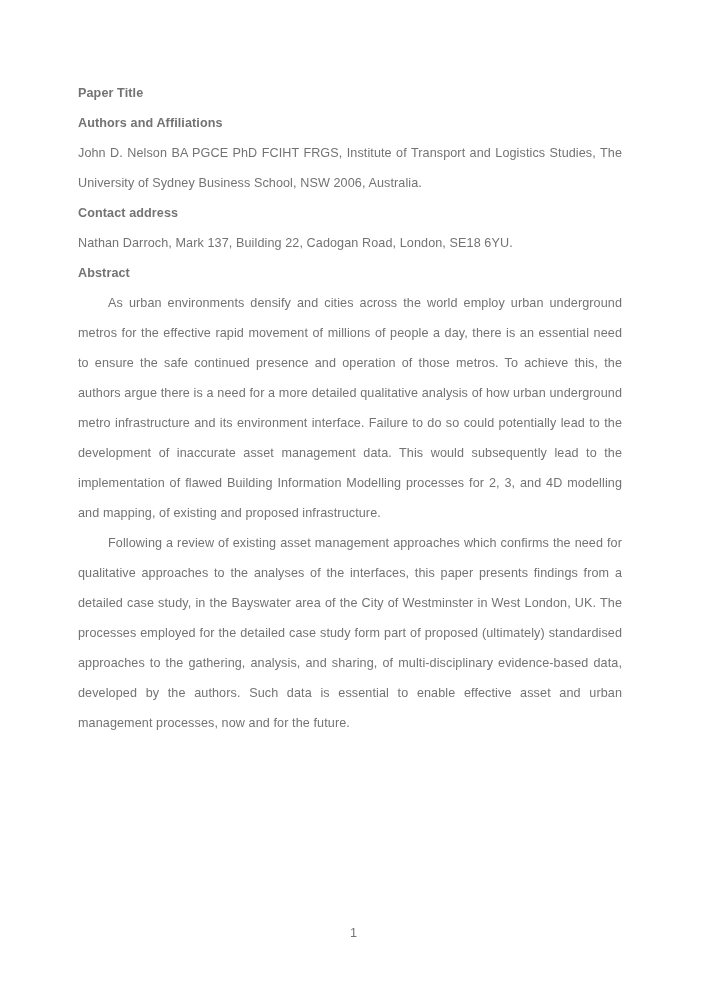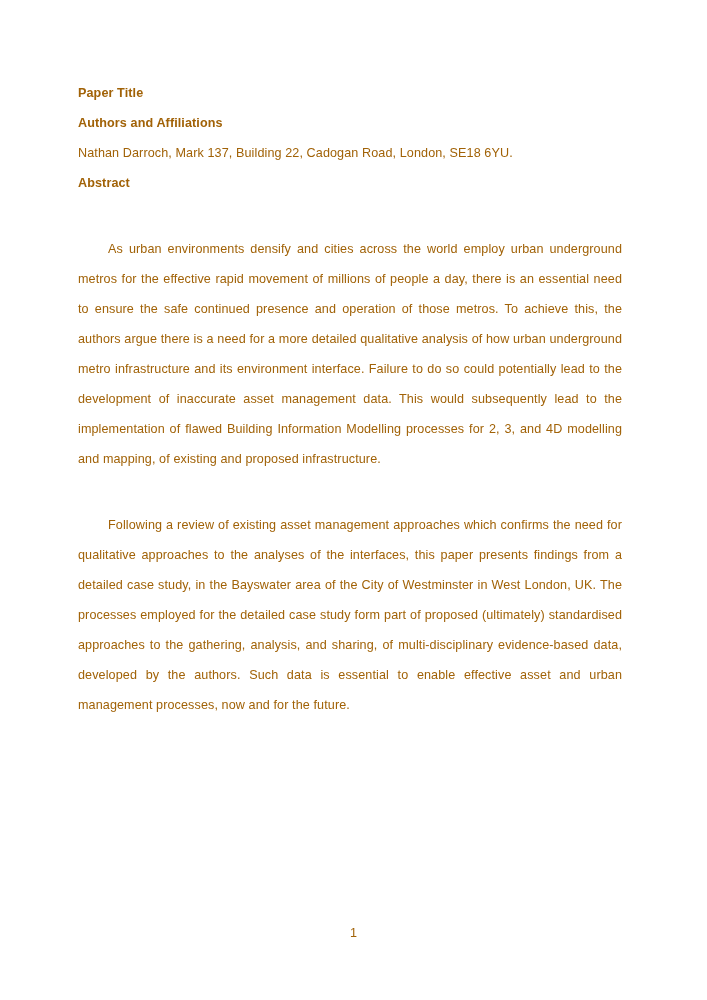--- a/index.html
+++ b/index.html
@@ -7,21 +7,21 @@
     padding: 0;
     background: #ffffff;
   }
   .page {
     position: relative;
     width: 707px;
     height: 1000px;
     background: #ffffff;
     overflow: hidden;
     font-family: "Liberation Sans", "DejaVu Sans", sans-serif;
-    color: #a16207;
+    color: #737373;
   }
   .content {
     position: absolute;
     left: 78px;
     top: 78px;
     width: 544px;
     font-size: 12.6px;
     line-height: 30px;
     letter-spacing: 0.1px;
   }
@@ -30,21 +30,20 @@
     text-align: left;
     margin: 0;
   }
   .para {
     margin: 0;
     text-align: justify;
     text-align-last: left;
   }
   .para.indent {
     text-indent: 30px;
-    margin-top: 36px;
   }
   .footer {
     position: absolute;
     left: 0;
     top: 924px;
     width: 707px;
     text-align: center;
     font-size: 12.6px;
     line-height: 18px;
   }
@@ -55,21 +54,23 @@
 <div class="page">
   <div class="content">
 
     <p class="heading">Paper Title</p>
 
 
     <p class="heading">Authors and Affiliations</p>
 
 
 
+    <p class="para">John D. Nelson BA PGCE PhD FCIHT FRGS, Institute of Transport and Logistics Studies, The University of Sydney Business School, NSW 2006, Australia.</p>
 
+    <p class="heading">Contact address</p>
 
     <p class="para">Nathan Darroch, Mark 137, Building 22, Cadogan Road, London, SE18 6YU.</p>
 
     <p class="heading">Abstract</p>
 
     <p class="para indent">As urban environments densify and cities across the world employ urban underground metros for the effective rapid movement of millions of people a day, there is an essential need to ensure the safe continued presence and operation of those metros. To achieve this, the authors argue there is a need for a more detailed qualitative analysis of how urban underground metro infrastructure and its environment interface. Failure to do so could potentially lead to the development of inaccurate asset management data. This would subsequently lead to the implementation of flawed Building Information Modelling processes for 2, 3, and 4D modelling and mapping, of existing and proposed infrastructure.</p>
 
     <p class="para indent">Following a review of existing asset management approaches which confirms the need for qualitative approaches to the analyses of the interfaces, this paper presents findings from a detailed case study, in the Bayswater area of the City of Westminster in West London, UK. The processes employed for the detailed case study form part of proposed (ultimately) standardised approaches to the gathering, analysis, and sharing, of multi-disciplinary evidence-based data, developed by the authors. Such data is essential to enable effective asset and urban management processes, now and for the future.</p>
 
   </div>

